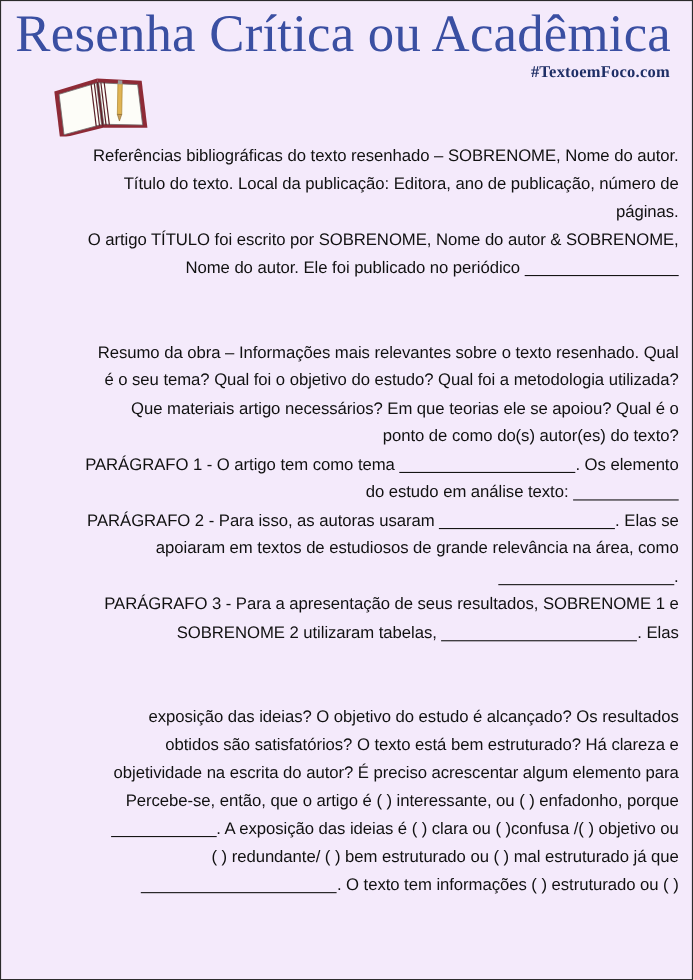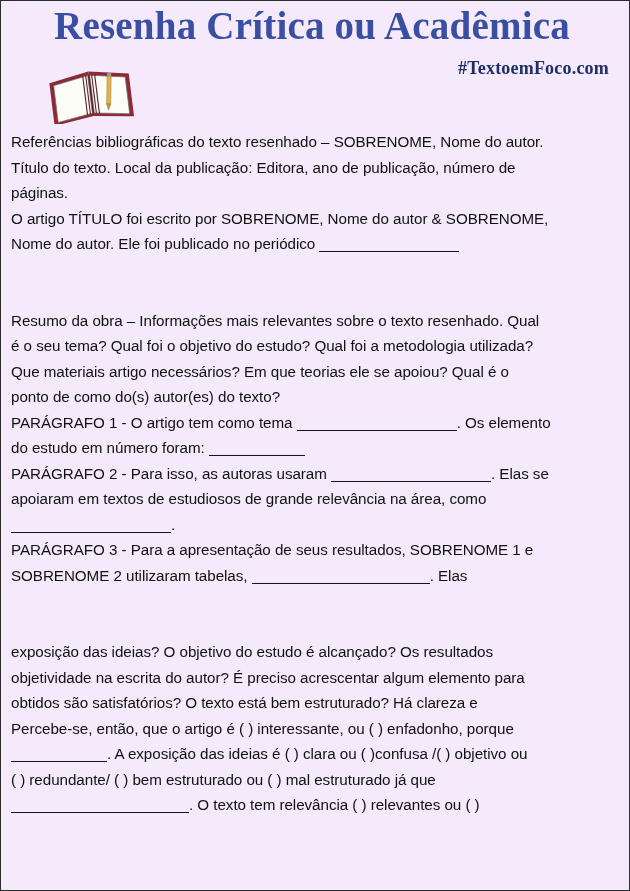--- a/index.html
+++ b/index.html
@@ -21,33 +21,33 @@
   }
   .header {
     position: relative;
     height: 128px;
   }
   .doc-title {
     margin: 0;
     padding: 3px 6px 0 0;
     text-align: center;
     font-family: "Liberation Serif", serif;
-    font-size: 39px;
-    font-weight: 700;
+    font-size: 48px;
+    font-weight: 400;
     line-height: 1.12;
     letter-spacing: 0.2px;
     color: #3a4fa2;
     white-space: nowrap;
   }
   .site-tag {
     position: absolute;
     top: 57px;
     right: 20px;
     font-family: "Liberation Serif", serif;
-    font-size: 18px;
+    font-size: 15px;
     font-weight: 700;
     color: #1f2f66;
     letter-spacing: 0.2px;
   }
   
   .book-icon {
     position: absolute;
     left: 44px;
     top: 63px;
     width: 96px;
@@ -60,20 +60,21 @@
     padding: 0 12px 0 10px;
   }
   .block {
     font-size: 15.2px;
     line-height: 25.5px;
     color: #111111;
     letter-spacing: -0.05px;
   }
   .block p {
     margin: 0;
+    text-align: right;
   }
   .spacer-lg { height: 51px; }
   .spacer-md { height: 51px; }
 
   
   .blank {
     display: inline-block;
     border-bottom: 1.6px solid #141414;
     vertical-align: -3px;
     height: 13px;
@@ -134,44 +135,44 @@
 
     <div class="block">
       <p>Resumo da obra – Informações mais relevantes sobre o texto resenhado. Qual</p>
       <p>é o seu tema? Qual foi o objetivo do estudo? Qual foi a metodologia utilizada?</p>
       <p>Que materiais artigo necessários?  Em que teorias ele se apoiou? Qual é o</p>
       <p>ponto de como do(s) autor(es) do texto?</p>
     </div>
 
     <div class="block">
       <p><span>PARÁGRAFO 1 - O artigo tem como tema </span><span class="blank b-xl"></span><span>. Os elemento</span></p>
-      <p><span>do estudo em número foram: </span><span class="blank b-sm"></span></p>
+      <p><span>do estudo em análise texto: </span><span class="blank b-sm"></span></p>
     </div>
 
     <div class="block">
       <p><span>PARÁGRAFO 2 - Para isso, as autoras usaram </span><span class="blank b-xl"></span><span>. Elas se</span></p>
       <p>apoiaram em textos de estudiosos de grande relevância na área, como</p>
       <p><span class="blank b-xl"></span><span>.</span></p>
     </div>
 
     <div class="block">
       <p>PARÁGRAFO 3 - Para a apresentação de seus resultados, SOBRENOME 1 e</p>
       <p><span>SOBRENOME 2 utilizaram tabelas, </span><span class="blank b-xxl"></span><span>. Elas</span></p>
     </div>
 
     <div class="spacer-md"></div>
 
     <div class="block">
       <p>exposição das ideias? O objetivo do estudo é alcançado? Os resultados</p>
+      <p>obtidos são satisfatórios? O texto está bem estruturado? Há clareza e</p>
       <p>objetividade na escrita do autor? É preciso acrescentar algum elemento para</p>
-      <p>obtidos são satisfatórios? O texto está bem estruturado? Há clareza e</p>
     </div>
 
     <div class="block">
       <p>Percebe-se, então, que o artigo é (  ) interessante, ou (  ) enfadonho, porque</p>
       <p><span class="blank b-sm"></span><span>. A exposição das ideias é (  ) clara ou (  )confusa /(  ) objetivo ou</span></p>
       <p> (  ) redundante/ (   ) bem estruturado ou (  ) mal estruturado já que</p>
-      <p><span class="blank b-xxl"></span><span>.  O texto tem relevância (  ) relevantes ou (  )</span></p>
+      <p><span class="blank b-xxl"></span><span>.  O texto tem informações (  ) estruturado ou (  )</span></p>
 
     </div>
 
   </div>
 </div>
 
 </body></html>

